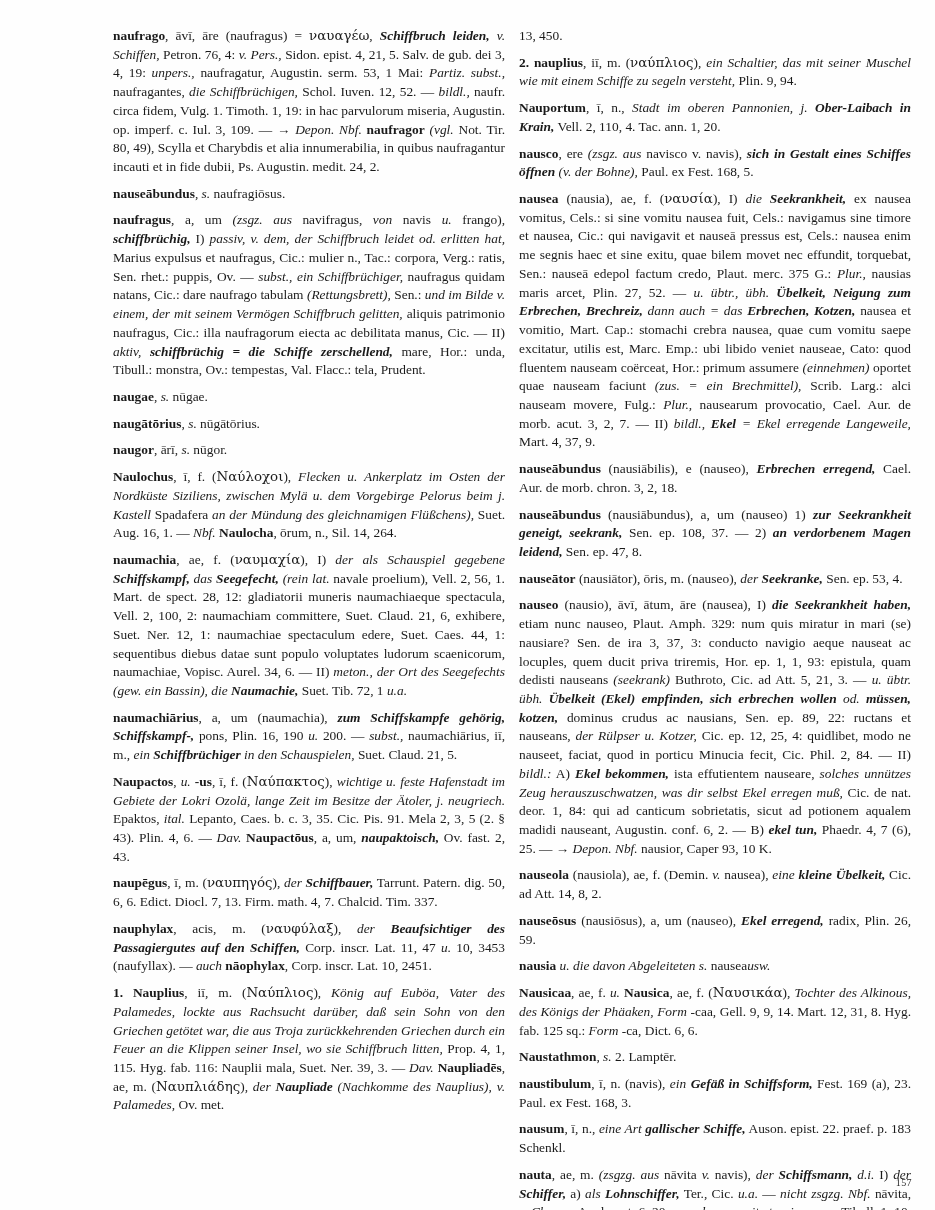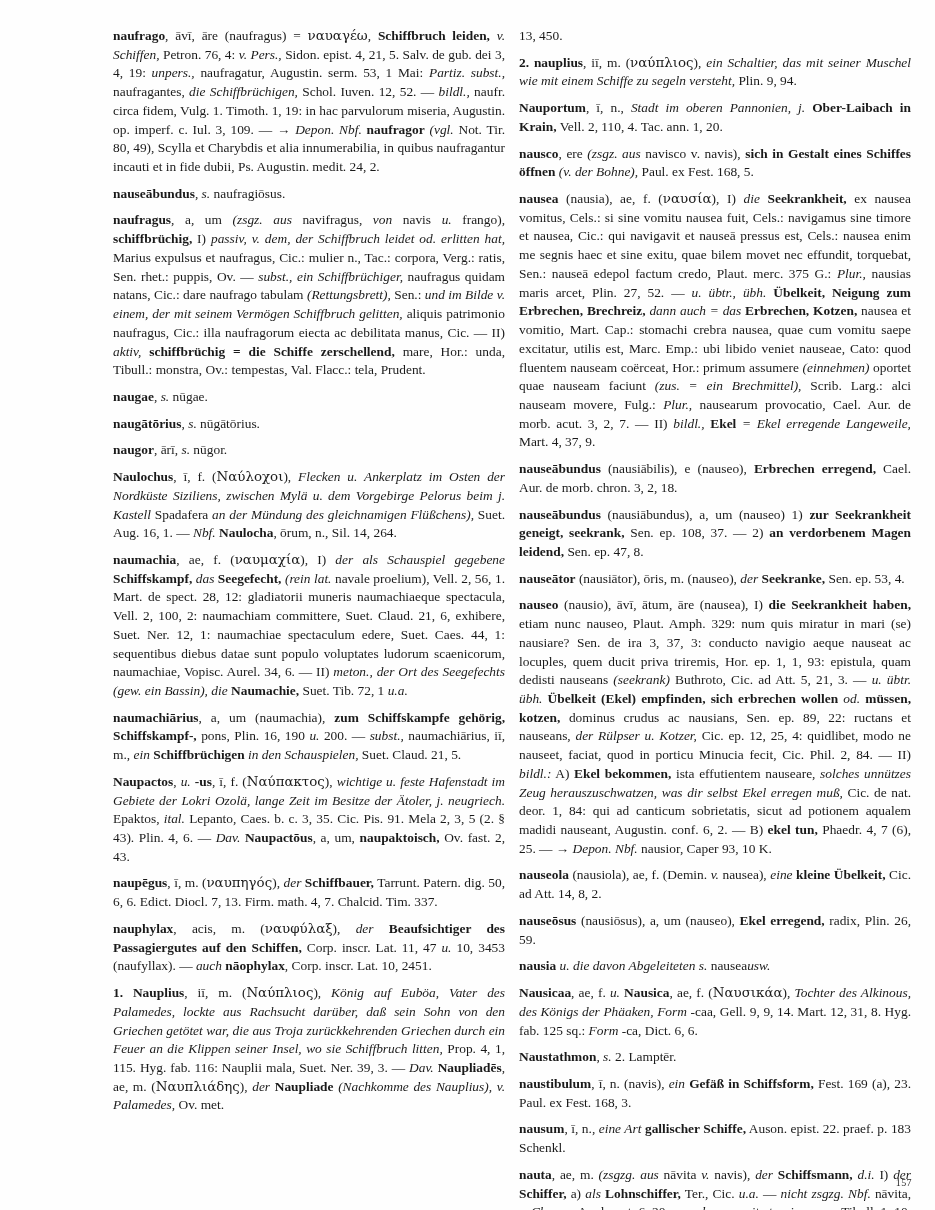--- a/index.html
+++ b/index.html
@@ -43,21 +43,21 @@
   .entry {
     margin: 0;
     padding: 0;
     text-indent: 0;
   }
   
   .hw { font-weight: bold; }
   
   .it { font-style: italic; }
   
-  .bi { font-weight: bold; }
+  .bi { font-weight: bold; font-style: italic; }
   .gk { font-family: "DejaVu Serif", serif; font-style: normal; }
   #page-number {
     position: absolute;
     right: 23px;
     bottom: 22px;
     font-size: 10px;
     letter-spacing: .4px;
     color: #2a2a2a;
   }
   .entry + .entry { margin-top: 8px; }
@@ -71,21 +71,21 @@
 
     <div class="column" id="col-left">
         <p class="entry"><span class="hw">naufrago</span>, āvī, āre (naufragus) = <span class="gk">ναυαγέω</span>, <span class="bi">Schiffbruch leiden,</span> <span class="it">v. Schiffen,</span> Petron. 76, 4: <span class="it">v. Pers.,</span> Sidon. epist. 4, 21, 5. Salv. de gub. dei 3, 4, 19: <span class="it">unpers.,</span> naufragatur, Augustin. serm. 53, 1 Mai: <span class="it">Partiz. subst.,</span> naufragantes, <span class="it">die Schiffbrüchigen,</span> Schol. Iuven. 12, 52. — <span class="it">bildl.,</span> naufr. circa fidem, Vulg. 1. Timoth. 1, 19: in hac parvulorum miseria, Augustin. op. imperf. c. Iul. 3, 109. — → <span class="it">Depon. Nbf.</span> <span class="hw">naufragor</span> <span class="it">(vgl.</span> Not. Tir. 80, 49), Scylla et Charybdis et alia innumerabilia, in quibus naufragantur incauti et in fide dubii, Ps. Augustin. medit. 24, 2.</p>
         <p class="entry"><span class="hw">nauseābundus</span>, <span class="it">s.</span> naufragiōsus.</p>
         <p class="entry"><span class="hw">naufragus</span>, a, um <span class="it">(zsgz. aus</span> navifragus, <span class="it">von</span> navis <span class="it">u.</span> frango), <span class="bi">schiffbrüchig,</span> I) <span class="it">passiv, v. dem, der Schiffbruch leidet od. erlitten hat,</span> Marius expulsus et naufragus, Cic.: mulier n., Tac.: corpora, Verg.: ratis, Sen. rhet.: puppis, Ov. — <span class="it">subst., ein Schiffbrüchiger,</span> naufragus quidam natans, Cic.: dare naufrago tabulam <span class="it">(Rettungsbrett),</span> Sen.: <span class="it">und im Bilde v. einem, der mit seinem Vermögen Schiffbruch gelitten,</span> aliquis patrimonio naufragus, Cic.: illa naufragorum eiecta ac debilitata manus, Cic. — II) <span class="it">aktiv,</span> <span class="bi">schiffbrüchig = die Schiffe zerschellend,</span> mare, Hor.: unda, Tibull.: monstra, Ov.: tempestas, Val. Flacc.: tela, Prudent.</p>
         <p class="entry"><span class="hw">naugae</span>, <span class="it">s.</span> nūgae.</p>
         <p class="entry"><span class="hw">naugātōrius</span>, <span class="it">s.</span> nūgātōrius.</p>
         <p class="entry"><span class="hw">naugor</span>, ārī, <span class="it">s.</span> nūgor.</p>
         <p class="entry"><span class="hw">Naulochus</span>, ī, f. (<span class="gk">Ναύλοχοι</span>), <span class="it">Flecken u. Ankerplatz im Osten der Nordküste Siziliens, zwischen Mylä u. dem Vorgebirge Pelorus beim j. Kastell</span> Spadafera <span class="it">an der Mündung des gleichnamigen Flüßchens),</span> Suet. Aug. 16, 1. — <span class="it">Nbf.</span> <span class="hw">Naulocha</span>, ōrum, n., Sil. 14, 264.</p>
         <p class="entry"><span class="hw">naumachia</span>, ae, f. (<span class="gk">ναυμαχία</span>), I) <span class="it">der als Schauspiel gegebene</span> <span class="bi">Schiffskampf,</span> <span class="it">das</span> <span class="bi">Seegefecht,</span> <span class="it">(rein lat.</span> navale proelium), Vell. 2, 56, 1. Mart. de spect. 28, 12: gladiatorii muneris naumachiaeque spectacula, Vell. 2, 100, 2: naumachiam committere, Suet. Claud. 21, 6, exhibere, Suet. Ner. 12, 1: naumachiae spectaculum edere, Suet. Caes. 44, 1: sequentibus diebus datae sunt populo voluptates ludorum scaenicorum, naumachiae, Vopisc. Aurel. 34, 6. — II) <span class="it">meton., der Ort des Seegefechts (gew. ein Bassin), die</span> <span class="bi">Naumachie,</span> Suet. Tib. 72, 1 <span class="it">u.a.</span></p>
-        <p class="entry"><span class="hw">naumachiārius</span>, a, um (naumachia), <span class="bi">zum Schiffskampfe gehörig, Schiffskampf-,</span> pons, Plin. 16, 190 <span class="it">u.</span> 200. — <span class="it">subst.,</span> naumachiārius, iī, m., <span class="it">ein</span> <span class="bi">Schiffbrüchigen</span> <span class="it">in den Schauspielen,</span> Suet. Claud. 21, 5.</p>
+        <p class="entry"><span class="hw">naumachiārius</span>, a, um (naumachia), <span class="bi">zum Schiffskampfe gehörig, Schiffskampf-,</span> pons, Plin. 16, 190 <span class="it">u.</span> 200. — <span class="it">subst.,</span> naumachiārius, iī, m., <span class="it">ein</span> <span class="bi">Schiffbrüchiger</span> <span class="it">in den Schauspielen,</span> Suet. Claud. 21, 5.</p>
         <p class="entry"><span class="hw">Naupactos</span>, <span class="it">u.</span> <span class="hw">-us</span>, ī, f. (<span class="gk">Ναύπακτος</span>), <span class="it">wichtige u. feste Hafenstadt im Gebiete der Lokri Ozolä, lange Zeit im Besitze der Ätoler, j. neugriech.</span> Epaktos, <span class="it">ital.</span> Lepanto, Caes. b. c. 3, 35. Cic. Pis. 91. Mela 2, 3, 5 (2. § 43). Plin. 4, 6. — <span class="it">Dav.</span> <span class="hw">Naupactōus</span>, a, um, <span class="bi">naupaktoisch,</span> Ov. fast. 2, 43.</p>
         <p class="entry"><span class="hw">naupēgus</span>, ī, m. (<span class="gk">ναυπηγός</span>), <span class="it">der</span> <span class="bi">Schiffbauer,</span> Tarrunt. Patern. dig. 50, 6, 6. Edict. Diocl. 7, 13. Firm. math. 4, 7. Chalcid. Tim. 337.</p>
         <p class="entry"><span class="hw">nauphylax</span>, acis, m. (<span class="gk">ναυφύλαξ</span>), <span class="it">der</span> <span class="bi">Beaufsichtiger des Passagiergutes auf den Schiffen,</span> Corp. inscr. Lat. 11, 47 <span class="it">u.</span> 10, 3453 (naufyllax). — <span class="it">auch</span> <span class="hw">nāophylax</span>, Corp. inscr. Lat. 10, 2451.</p>
         <p class="entry"><span class="hw">1. Nauplius</span>, iī, m. (<span class="gk">Ναύπλιος</span>), <span class="it">König auf Euböa, Vater des Palamedes, lockte aus Rachsucht darüber, daß sein Sohn von den Griechen getötet war, die aus Troja zurückkehrenden Griechen durch ein Feuer an die Klippen seiner Insel, wo sie Schiffbruch litten,</span> Prop. 4, 1, 115. Hyg. fab. 116: Nauplii mala, Suet. Ner. 39, 3. — <span class="it">Dav.</span> <span class="hw">Naupliadēs</span>, ae, m. (<span class="gk">Ναυπλιάδης</span>), <span class="it">der</span> <span class="bi">Naupliade</span> <span class="it">(Nachkomme des Nauplius), v. Palamedes,</span> Ov. met.</p>
       </div>
 
     <div class="column" id="col-right">
         <p class="entry">13, 450.</p>
         <p class="entry"><span class="hw">2. nauplius</span>, iī, m. (<span class="gk">ναύπλιος</span>), <span class="it">ein Schaltier, das mit seiner Muschel wie mit einem Schiffe zu segeln versteht,</span> Plin. 9, 94.</p>
         <p class="entry"><span class="hw">Nauportum</span>, ī, n., <span class="it">Stadt im oberen Pannonien, j.</span> <span class="bi">Ober-Laibach in Krain,</span> Vell. 2, 110, 4. Tac. ann. 1, 20.</p>

